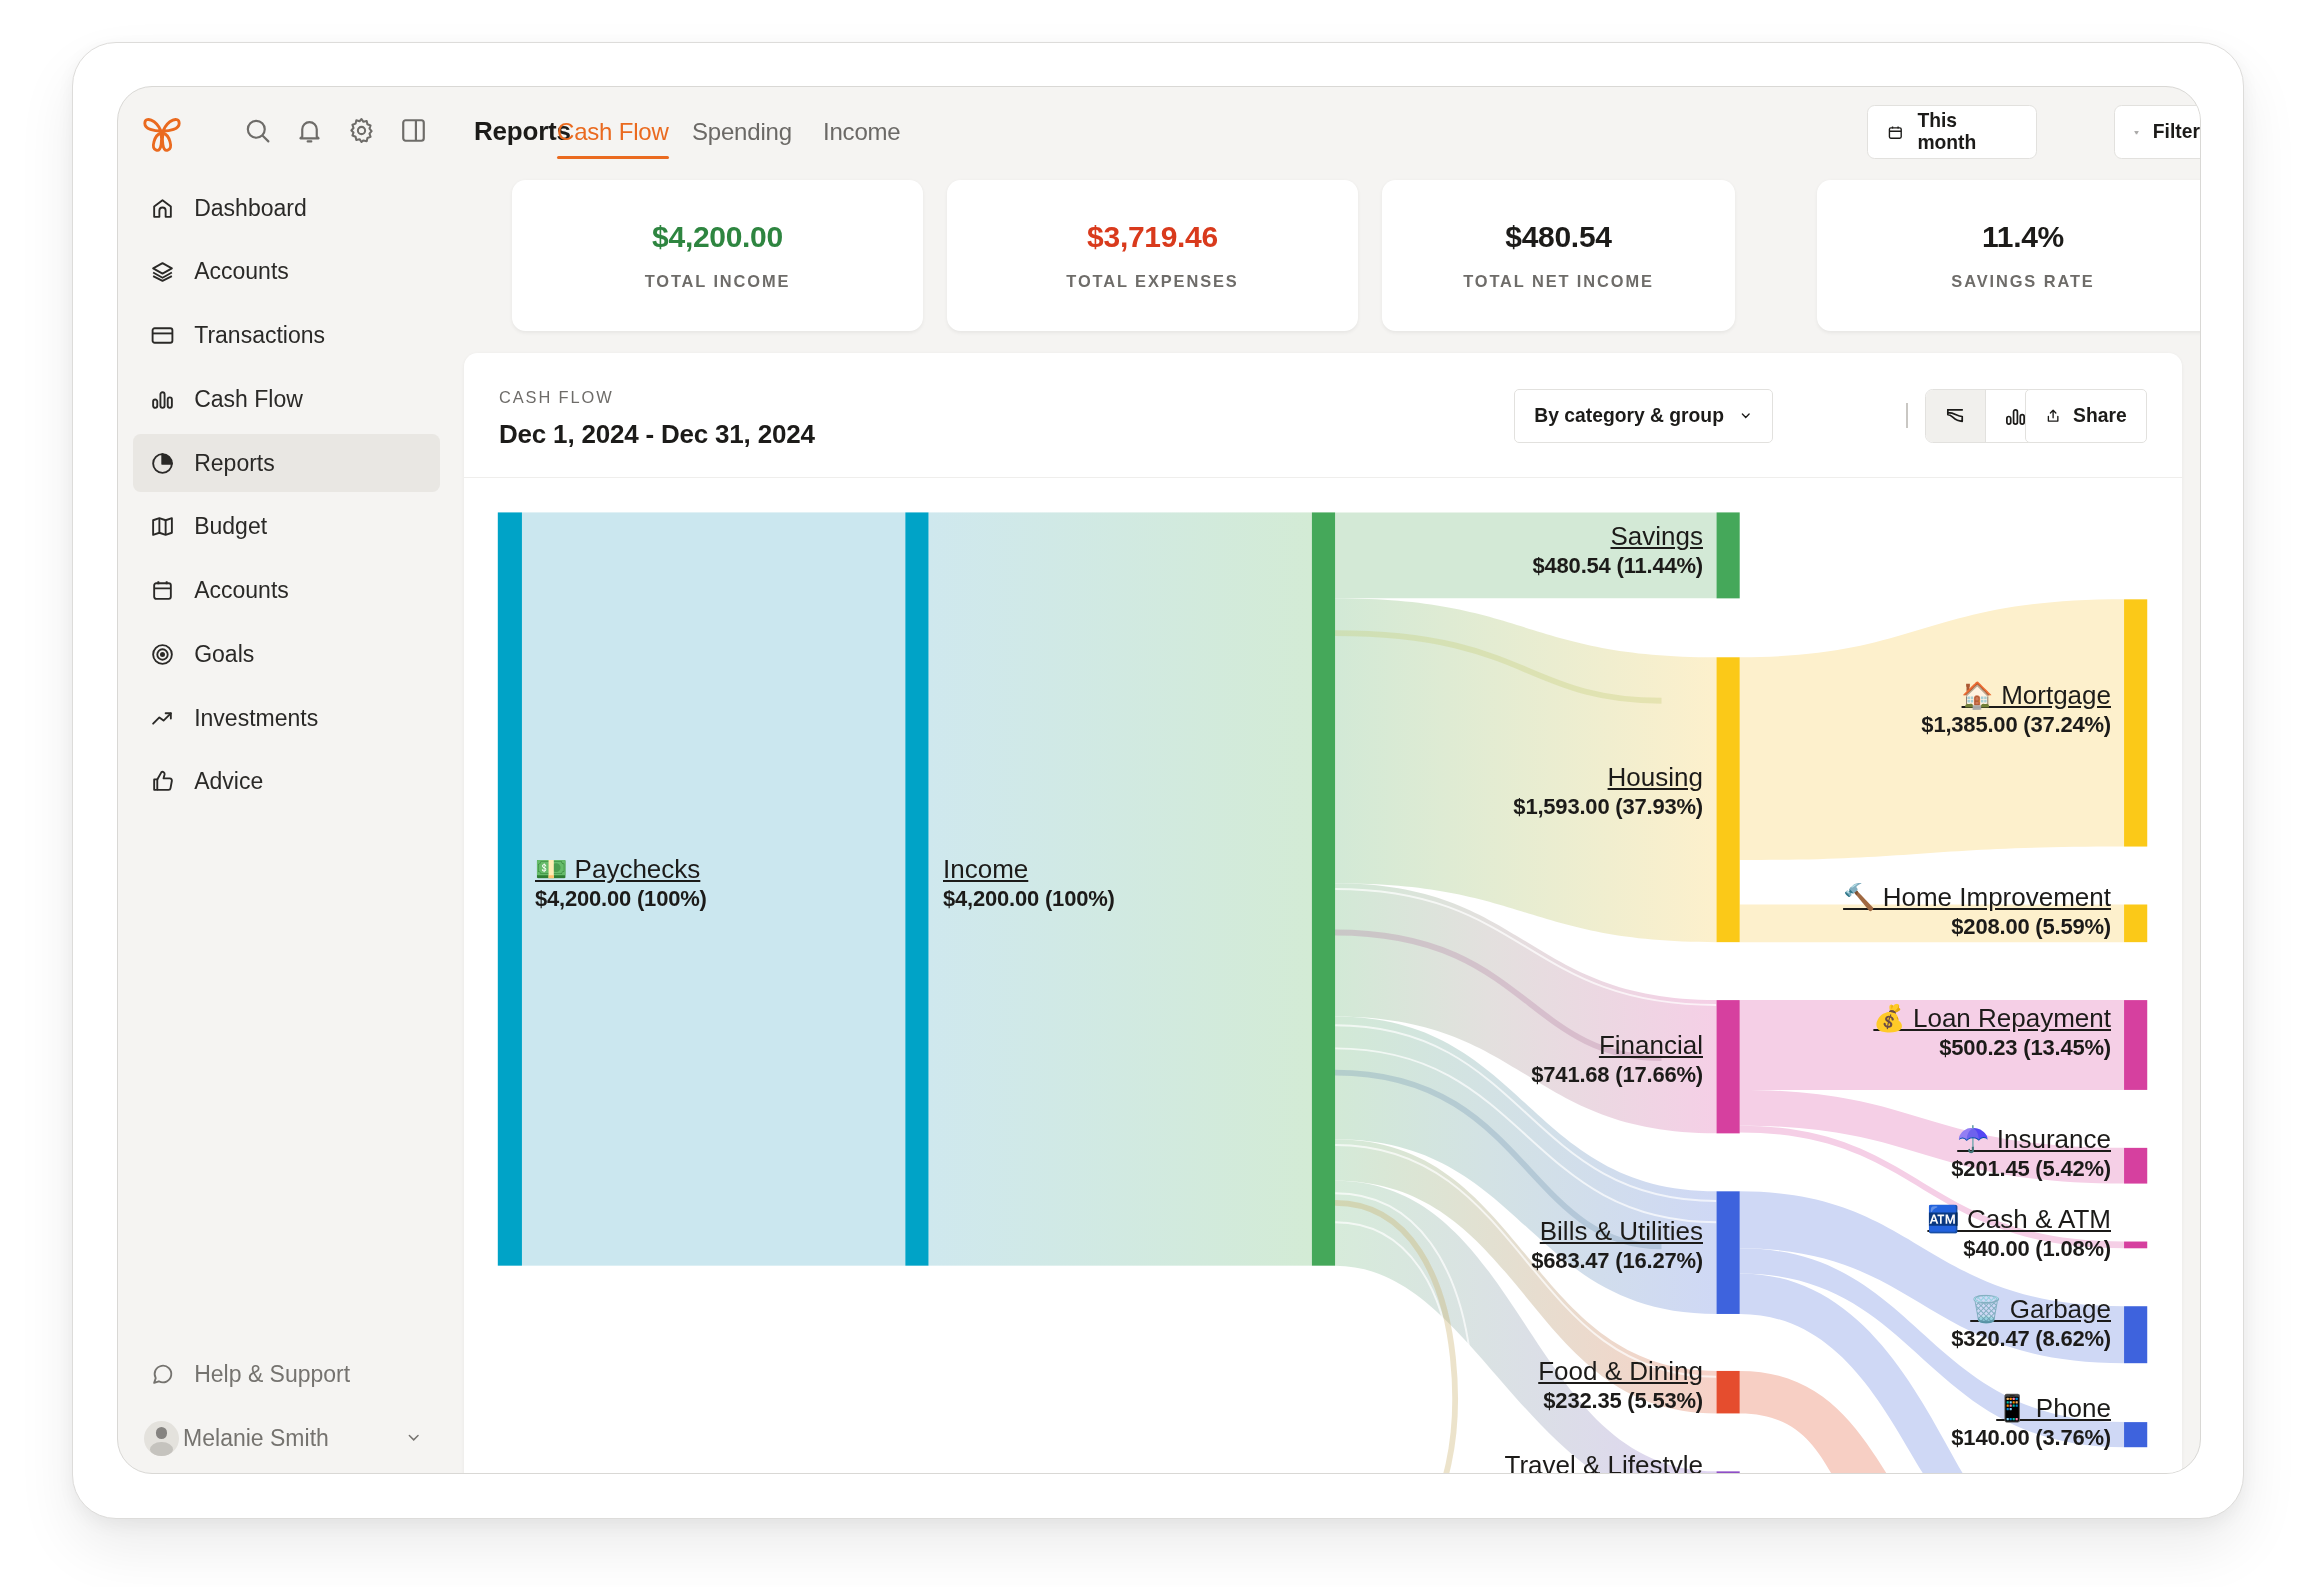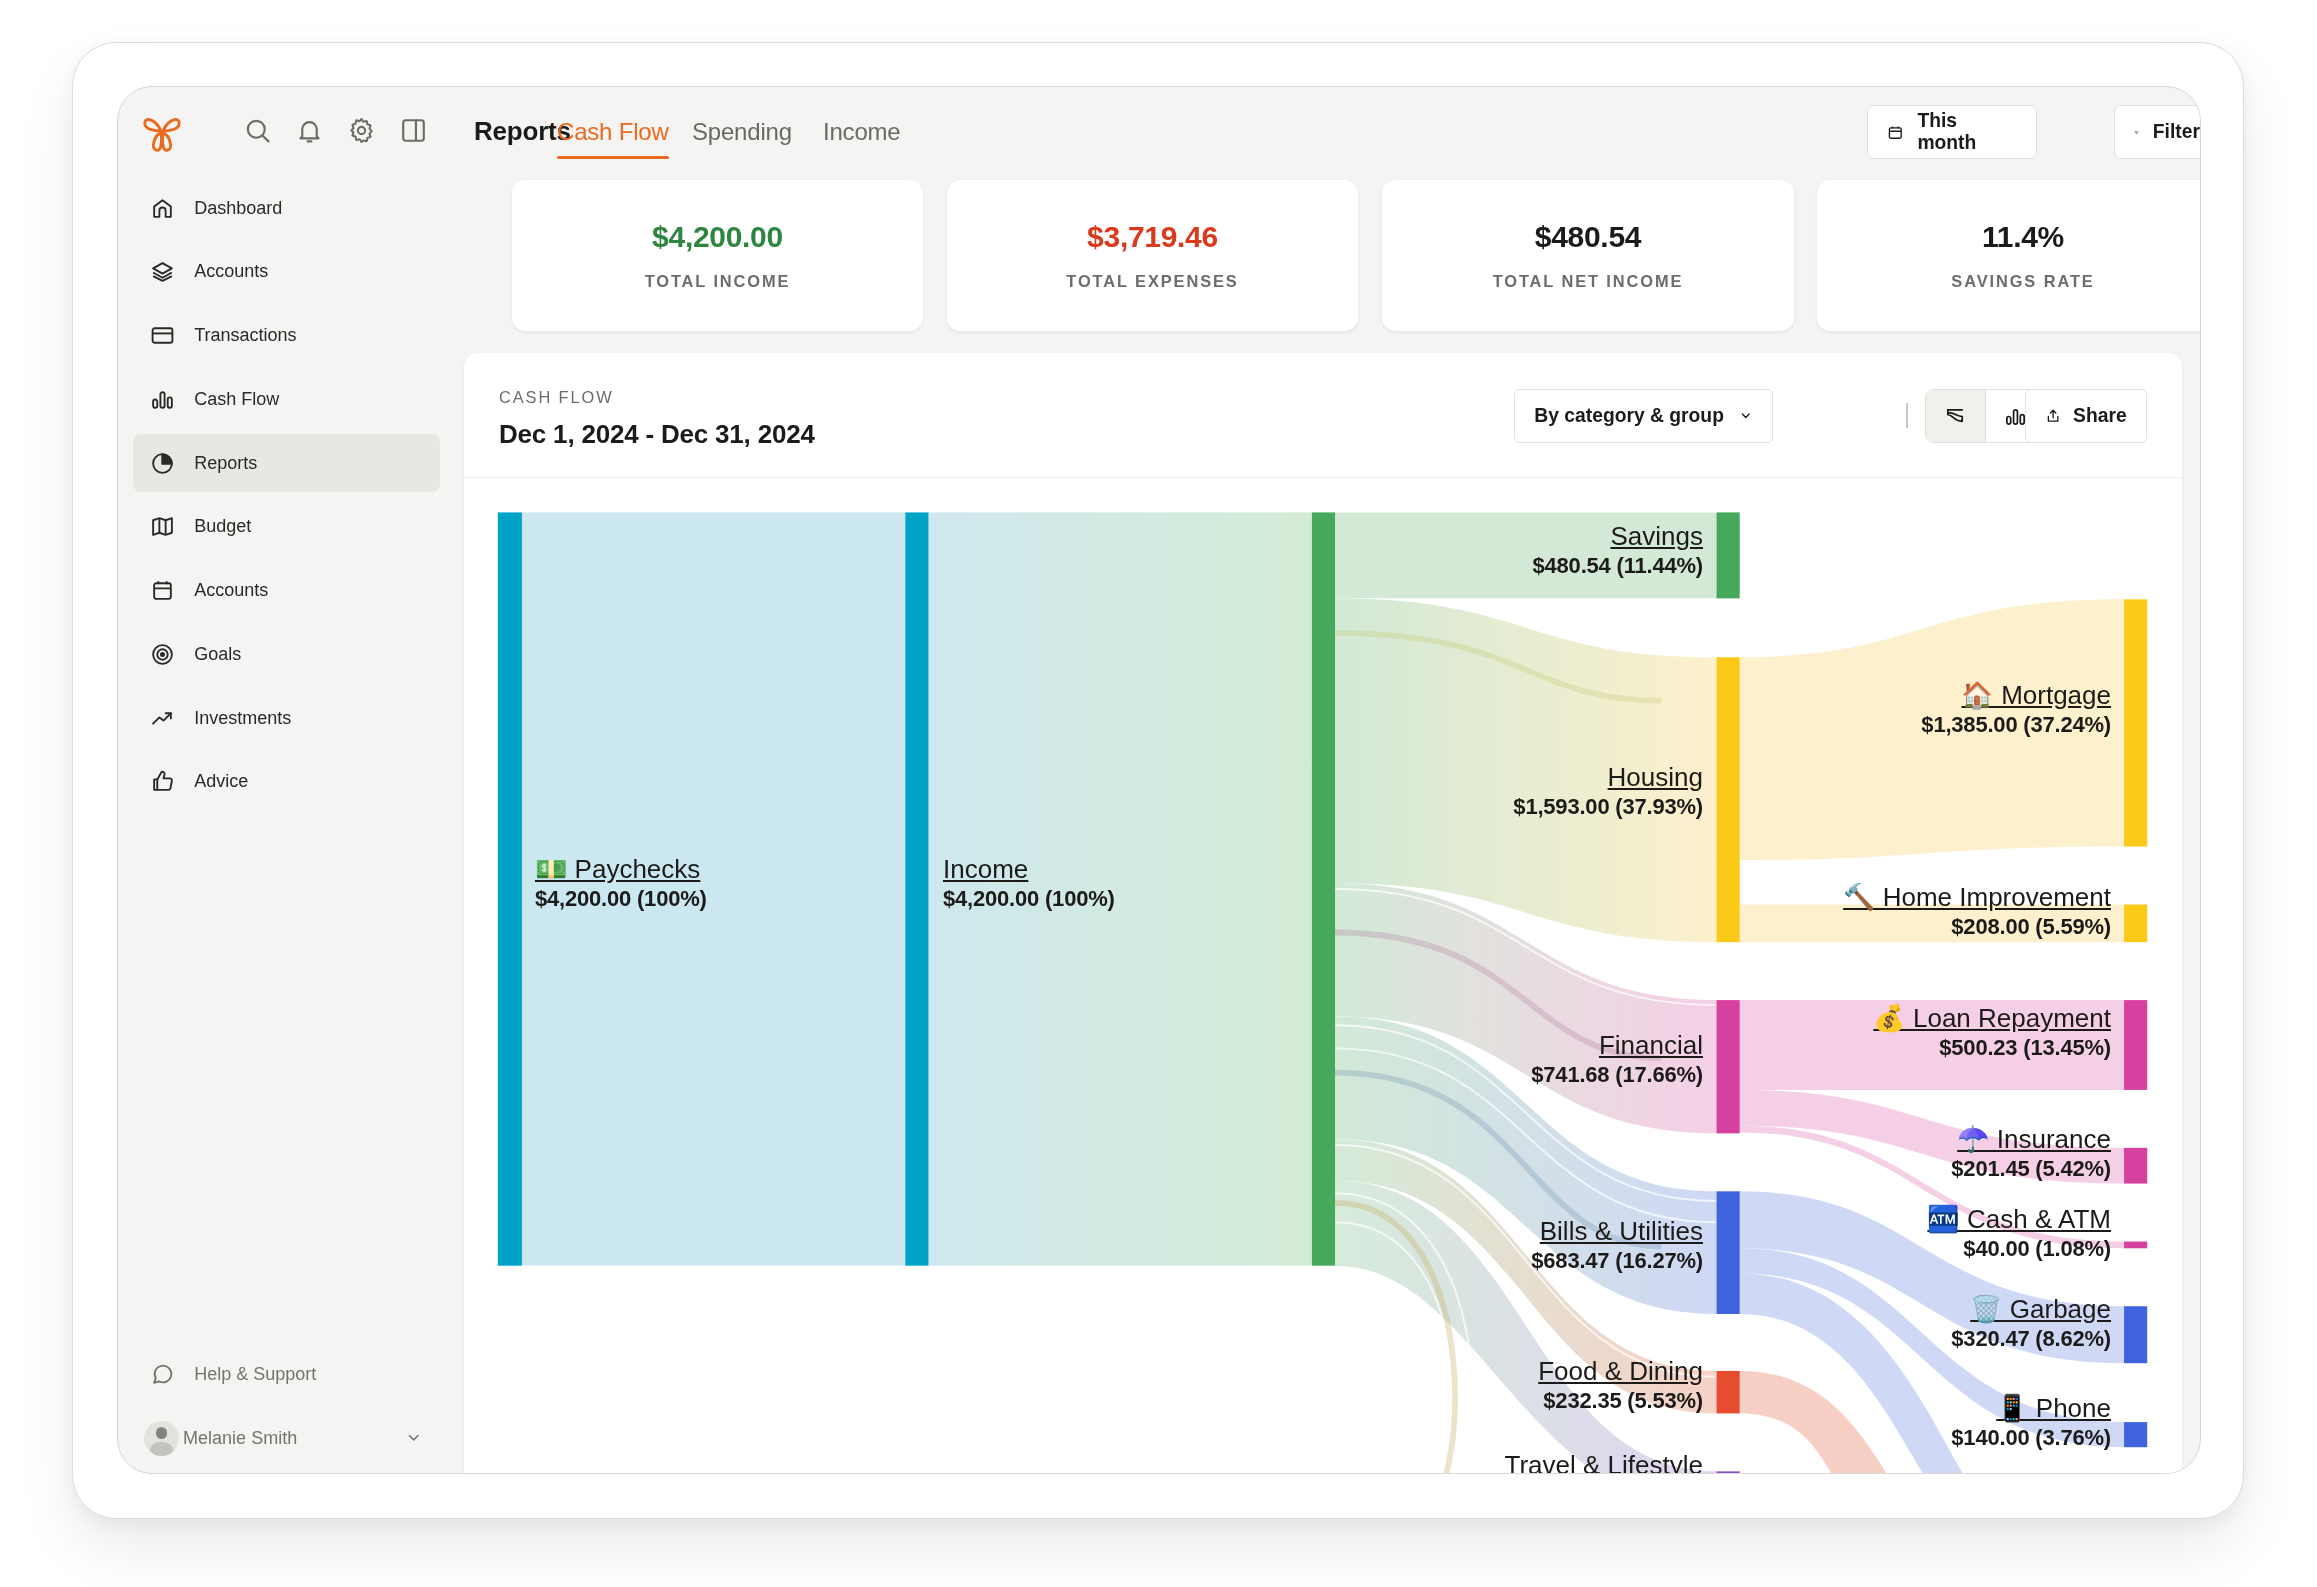--- a/index.html
+++ b/index.html
@@ -28,21 +28,21 @@
     position: absolute; top: 18.3px; height: 54px; background: #fff; border: 1.4px solid #e2e1de;
     border-radius: 7.7px; display: flex; align-items: center; gap: 13.5px; padding: 0 19.3px;
     font-size: 19.3px; font-weight: 700; color: #1c1b19; cursor: pointer;
   }
   .hbtn svg { width: 17.4px; height: 17.4px; }
 
   
   .nav-item {
     position: absolute; left: 14.5px; width: 307px; height: 58px; border-radius: 7.7px;
     display: flex; align-items: center; padding-left: 17.4px; gap: 19.3px; cursor: pointer;
-    font-size: 18px; color: #2a2927;
+    font-size: 23px; color: #2a2927;
   }
   .nav-item.active { background: #e9e7e3; }
   .nav-item svg { width: 25px; height: 25px; color: #2a2927; flex: none; }
   .nav-item.muted { color: #75736f; }
   .nav-item.muted svg { color: #75736f; }
   .avatar { width: 35px; height: 35px; border-radius: 50%; background: #e4e2dd; position: relative; overflow: hidden; flex: none; }
   .avatar::before { content:""; position:absolute; left: 11.6px; top: 6.8px; width: 11.6px; height: 11.6px; background:#858380; border-radius:50%; }
   .avatar::after { content:""; position:absolute; left: 5.8px; top: 21px; width: 23px; height: 15.4px; background:#c5c3be; border-radius:50%; }
   .chev { margin-left: auto; margin-right: 17.4px; width: 17.4px !important; height: 17.4px !important; }
 
@@ -219,21 +219,21 @@
   </div>
 
   <div class="stat" style="left:346px; width:411px">
     <div class="stat-value" style="color:#2e8540">$4,200.00</div>
     <div class="stat-label">TOTAL INCOME</div>
   </div>
   <div class="stat" style="left:781px; width:411px">
     <div class="stat-value" style="color:#d93a1c">$3,719.46</div>
     <div class="stat-label">TOTAL EXPENSES</div>
   </div>
-  <div class="stat" style="left:1216px; width:412px">
+  <div class="stat" style="left:1216px; width:353px">
     <div class="stat-value">$480.54</div>
     <div class="stat-label">TOTAL NET INCOME</div>
   </div>
   <div class="stat" style="left:1651px; width:412px">
     <div class="stat-value">11.4%</div>
     <div class="stat-label">SAVINGS RATE</div>
   </div>
 
   <div class="chart-card">
     <div class="chart-head">

